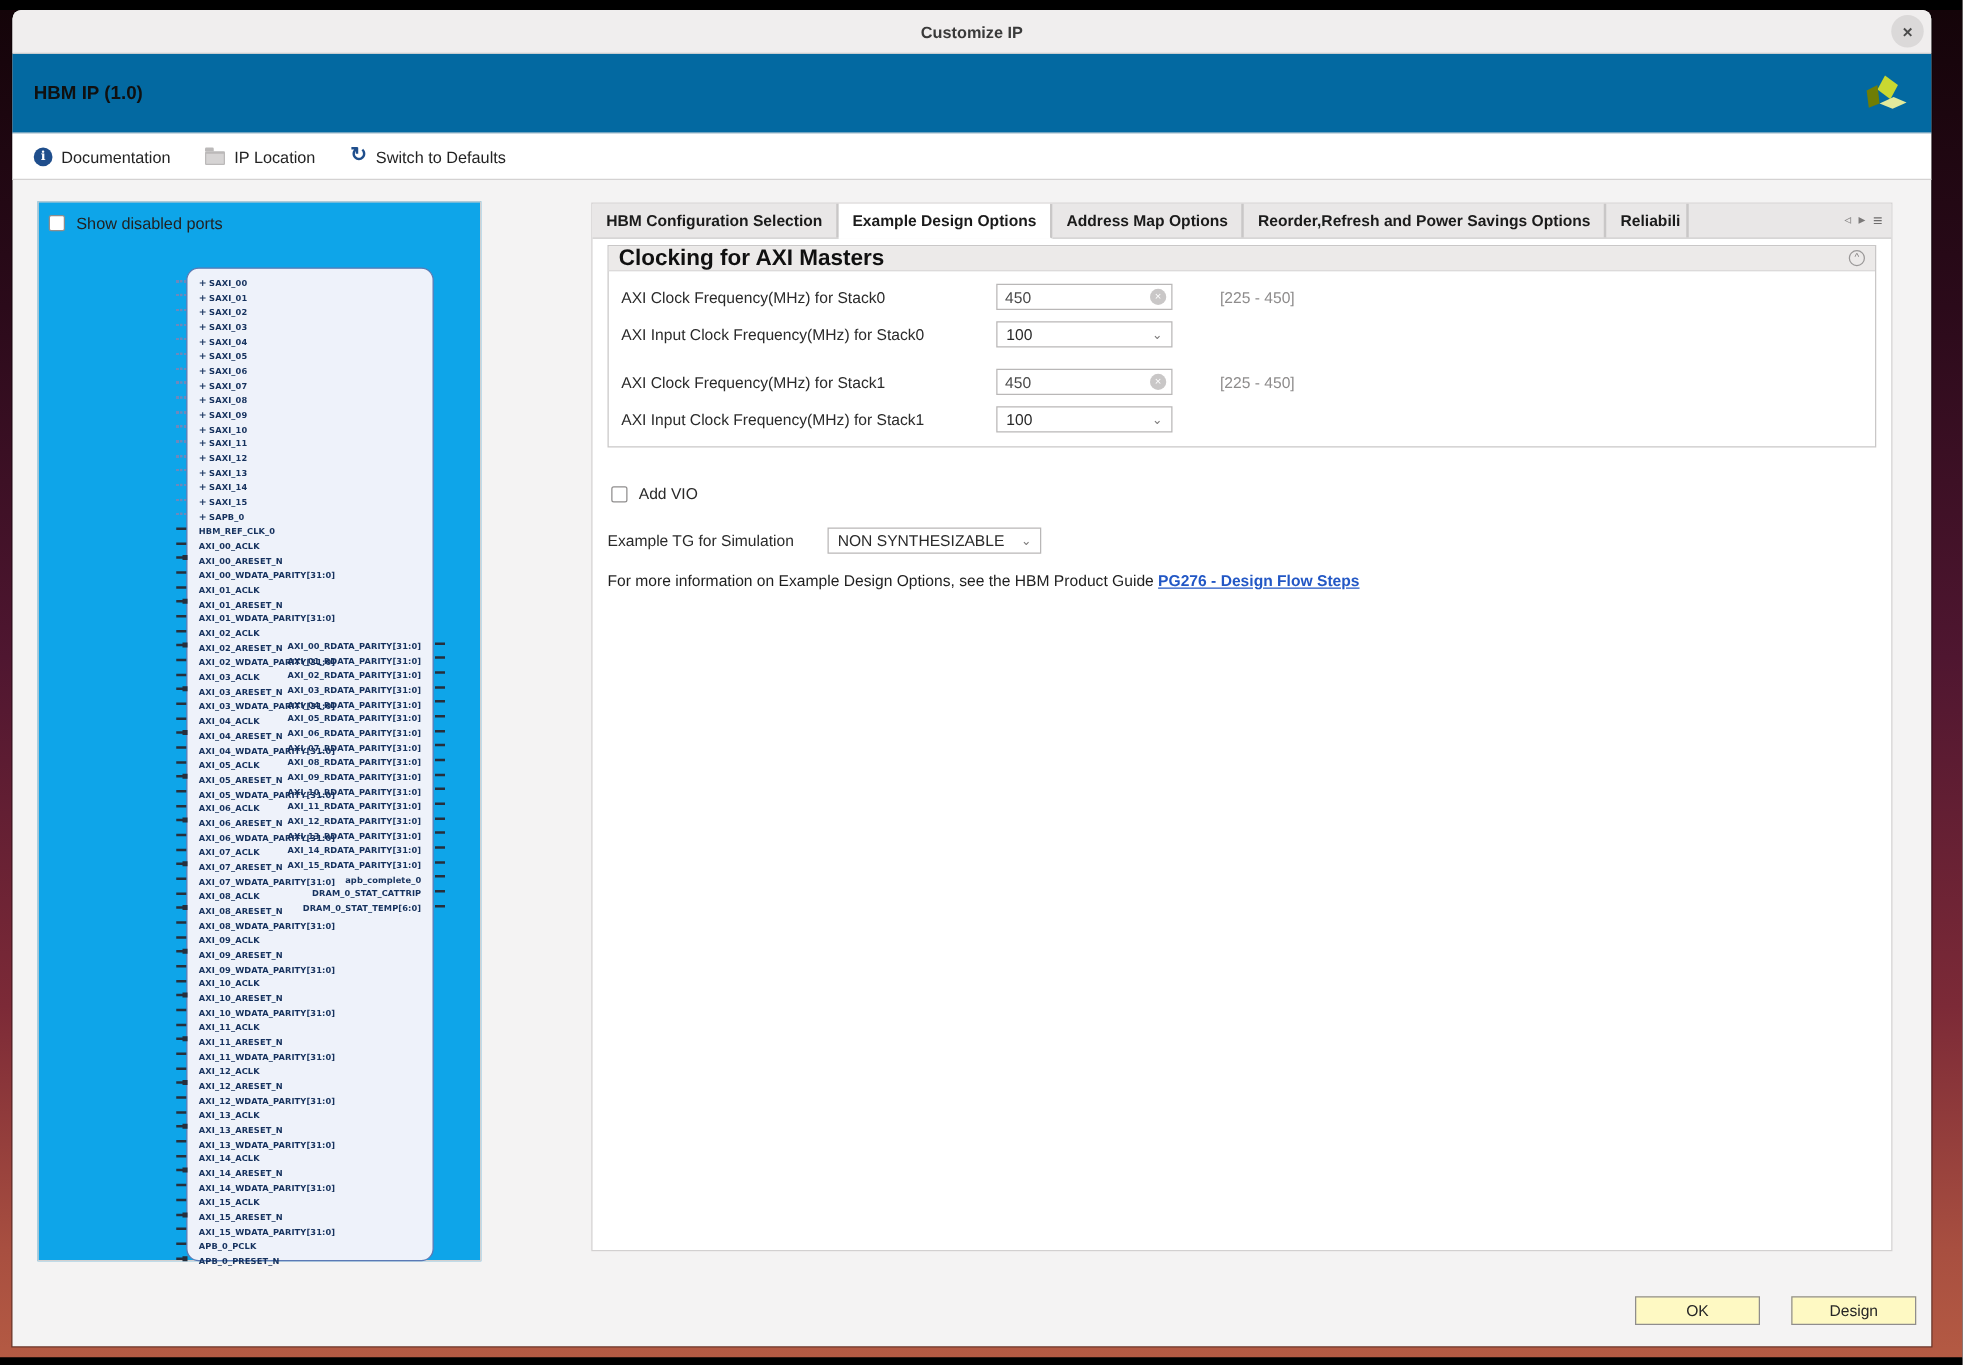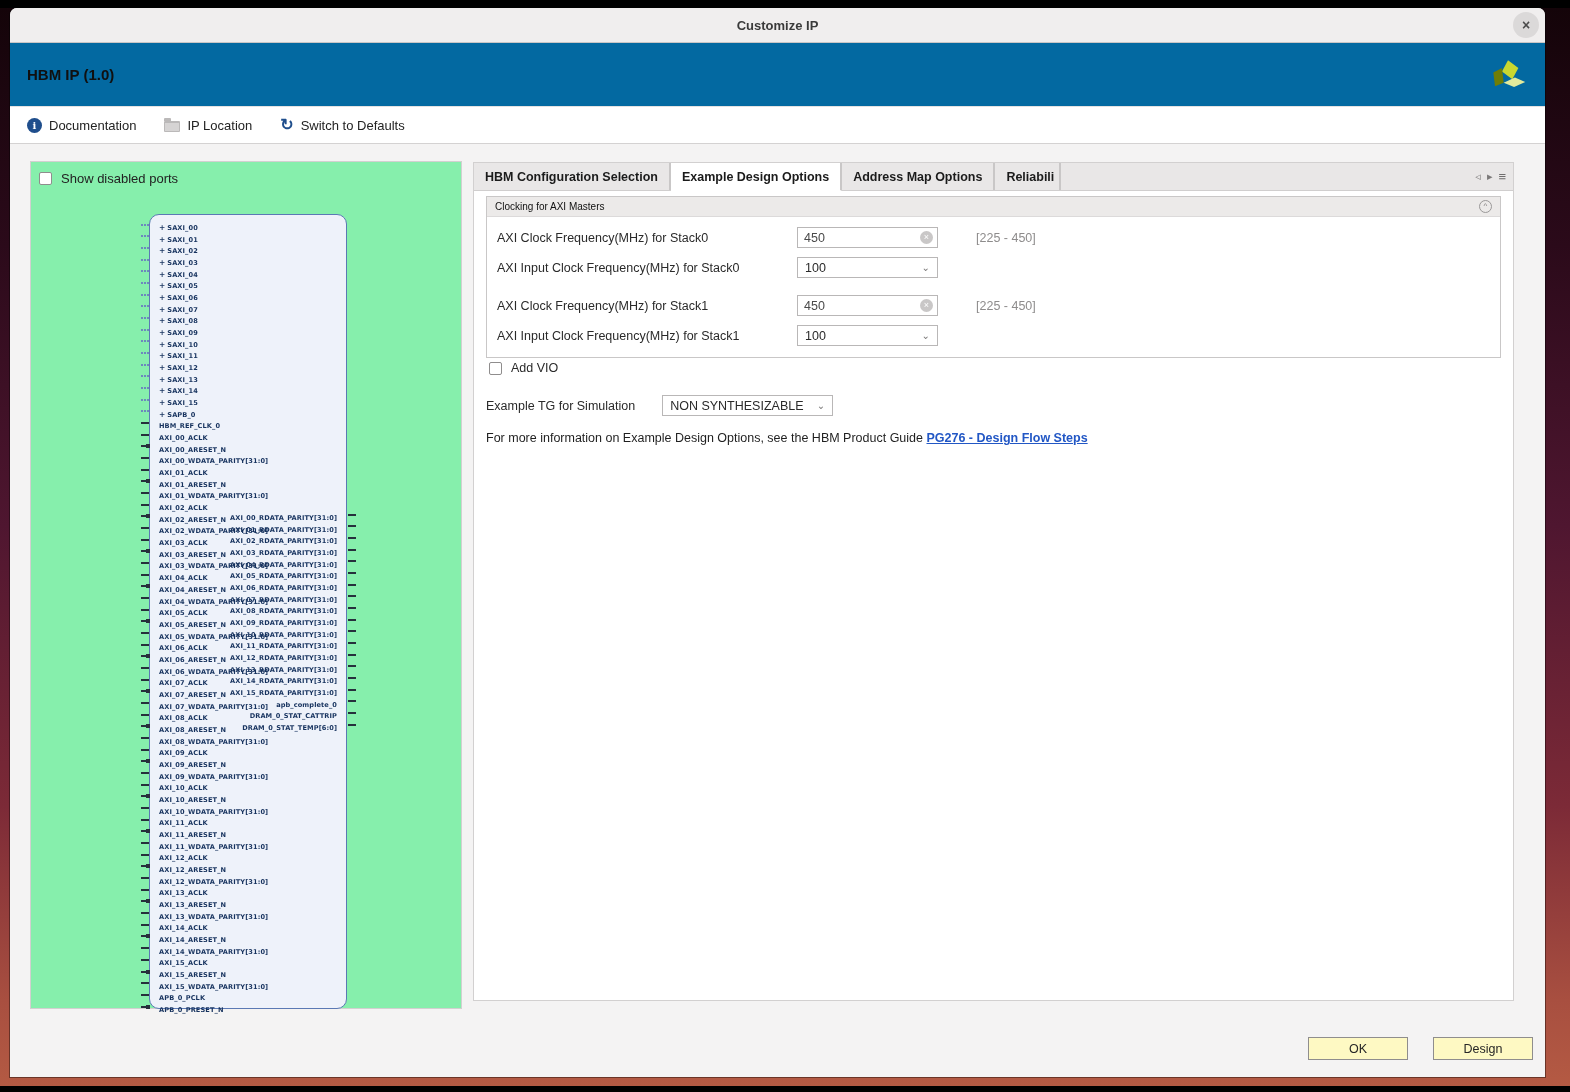--- a/index.html
+++ b/index.html
@@ -47,22 +47,22 @@
     font-size:10px; font-weight:bold; font-family:"DejaVu Serif", serif;
     display:flex; align-items:center; justify-content:center;
   }
   .icon-folder { width:16px; height:11px; background:#bbb9b9; border-radius:1px; position:relative; margin-top:2px; }
   .icon-folder::before { content:""; position:absolute; left:0; top:-3px; width:7px; height:3px; background:#bbb9b9; border-radius:1px 1px 0 0; }
   .icon-folder::after { content:""; position:absolute; left:1px; top:2px; right:1px; bottom:1px; background:#d6d4d4; }
   .icon-refresh { color:#1f4e8c; font-size:16px; font-weight:bold; line-height:14px; }
   
   .content { position:relative; height:933px; }
   .left-panel {
-    position:absolute; left:20px; top:17px; width:432px; height:848px;
-    background:#86efac; border:1px solid #d2d0d0;
+    position:absolute; left:20px; top:17px; width:355px; height:848px;
+    background:#0ea5e9; border:1px solid #d2d0d0;
   }
   .cb-row { display:flex; align-items:center; gap:9px; padding:9px 0 0 8px; font-size:13px; color:#222; }
   .checkbox { width:13px; height:13px; background:#fff; border:1px solid #8f8d8d; border-radius:2px; flex:0 0 auto; }
   
   .symbol {
     position:absolute; left:118px; top:40px; width:198px; height:795px;
     background:#eef2fa; border:1.5px solid #5b79b4; border-radius:10px;margin-top:12px;
   }
   .ports-left  { position:absolute; left:0; right:0; top:4px; }
   .ports-right { position:absolute; left:0; right:0; top:294px; }
@@ -95,21 +95,21 @@
   .tab-controls { margin-left:auto; display:flex; align-items:center; gap:6px; padding:0 7px; flex:0 0 auto; }
   .tc { font-size:11px; color:#8a8888; cursor:pointer; line-height:1; }
   .tc.dark { color:#7b7979; }
   .tc.menu { font-size:13px; color:#6f6d6d; letter-spacing:0; }
   .panel-body { padding:5px 12px 12px; font-size:12.5px; color:#2a2a2a; }
   .section { border:1px solid #c9c7c7; background:#fff; }
   .section-header {
     height:20px; background:#eceae9; border-bottom:1px solid #dcdada;
     display:flex; align-items:center; justify-content:space-between; padding:0 8px;
   }
-  .section-title { font-weight:normal; font-size:10px; color:#101010; }
+  .section-title { font-weight:bold; font-size:18px; color:#101010; }
   .collapse-icon {
     width:13px; height:13px; border:1px solid #9a9898; border-radius:50%; color:#7c7a7a;
     font-size:8px; line-height:10px; text-align:center; cursor:pointer;
   }
   .section-body { padding:10px; }
   .frow { display:flex; align-items:center; margin-bottom:9px; height:21px;gap:28px; }
   .frow:last-child { margin-bottom:1px; }
   .flabel { width:272px; flex:0 0 auto; color:#2a2a2a; }
   .input-wrap { position:relative; width:141px; flex:0 0 auto; }
   .txt {
@@ -122,21 +122,21 @@
     background:#c9c7c7; color:#fff; font-size:9px; line-height:13px; text-align:center; cursor:pointer;
   }
   .sel {
     width:141px; height:21px; border:1px solid #b9b7b7; background:#fff;
     display:flex; align-items:center; justify-content:space-between; padding:0 7px;
     color:#2a2a2a; cursor:pointer; flex:0 0 auto;
   }
   .chev { color:#7a7878; font-size:10px; }
   .hint { margin-left:10px; color:#8e8c8c; }
   .group-gap { height:8px; }
-  .vio-row { display:flex; align-items:center; gap:9px; margin:3px 0 0 3px; }
+  .vio-row { display:flex; align-items:center; gap:9px; margin:30px 0 0 3px; }
   .tg-row { display:flex; align-items:center; margin:20px 0 0 0; }
   .tg-row .flabel { width:auto; margin-right:27px; }
   .tg-row .sel { width:171px; }
   .info-row { margin-top:15px; color:#1f1f1f; }
   .link { color:#2257c5; text-decoration:underline; cursor:pointer;font-weight:bold; }
   
   .footer { position:absolute; right:12px; bottom:17px; display:flex; gap:25px; }
   .btn {
     width:100px; height:23px; background:#fef9c3; border:1px solid #8f8d8d;
     font-size:12.5px; color:#262626; display:flex; align-items:center; justify-content:center; cursor:pointer;margin-top:19px;
@@ -286,20 +286,23 @@
       <div class="tabbar">
         <div class="tab">
           <span>HBM Configuration Selection</span>
         </div>
         <div class="tab active">
           <span>Example Design Options</span>
         </div>
         <div class="tab">
           <span>Address Map Options</span>
         </div>
+        <div class="tab">
+          <span>Reorder,Refresh and Power Savings Options</span>
+        </div>
         <div class="tab truncated">
           <span>Reliabili</span>
         </div>
         <div class="tab-controls">
           <span class="tc">◃</span>
           <span class="tc dark">▸</span>
           <span class="tc menu">≡</span>
         </div>
       </div>
 

